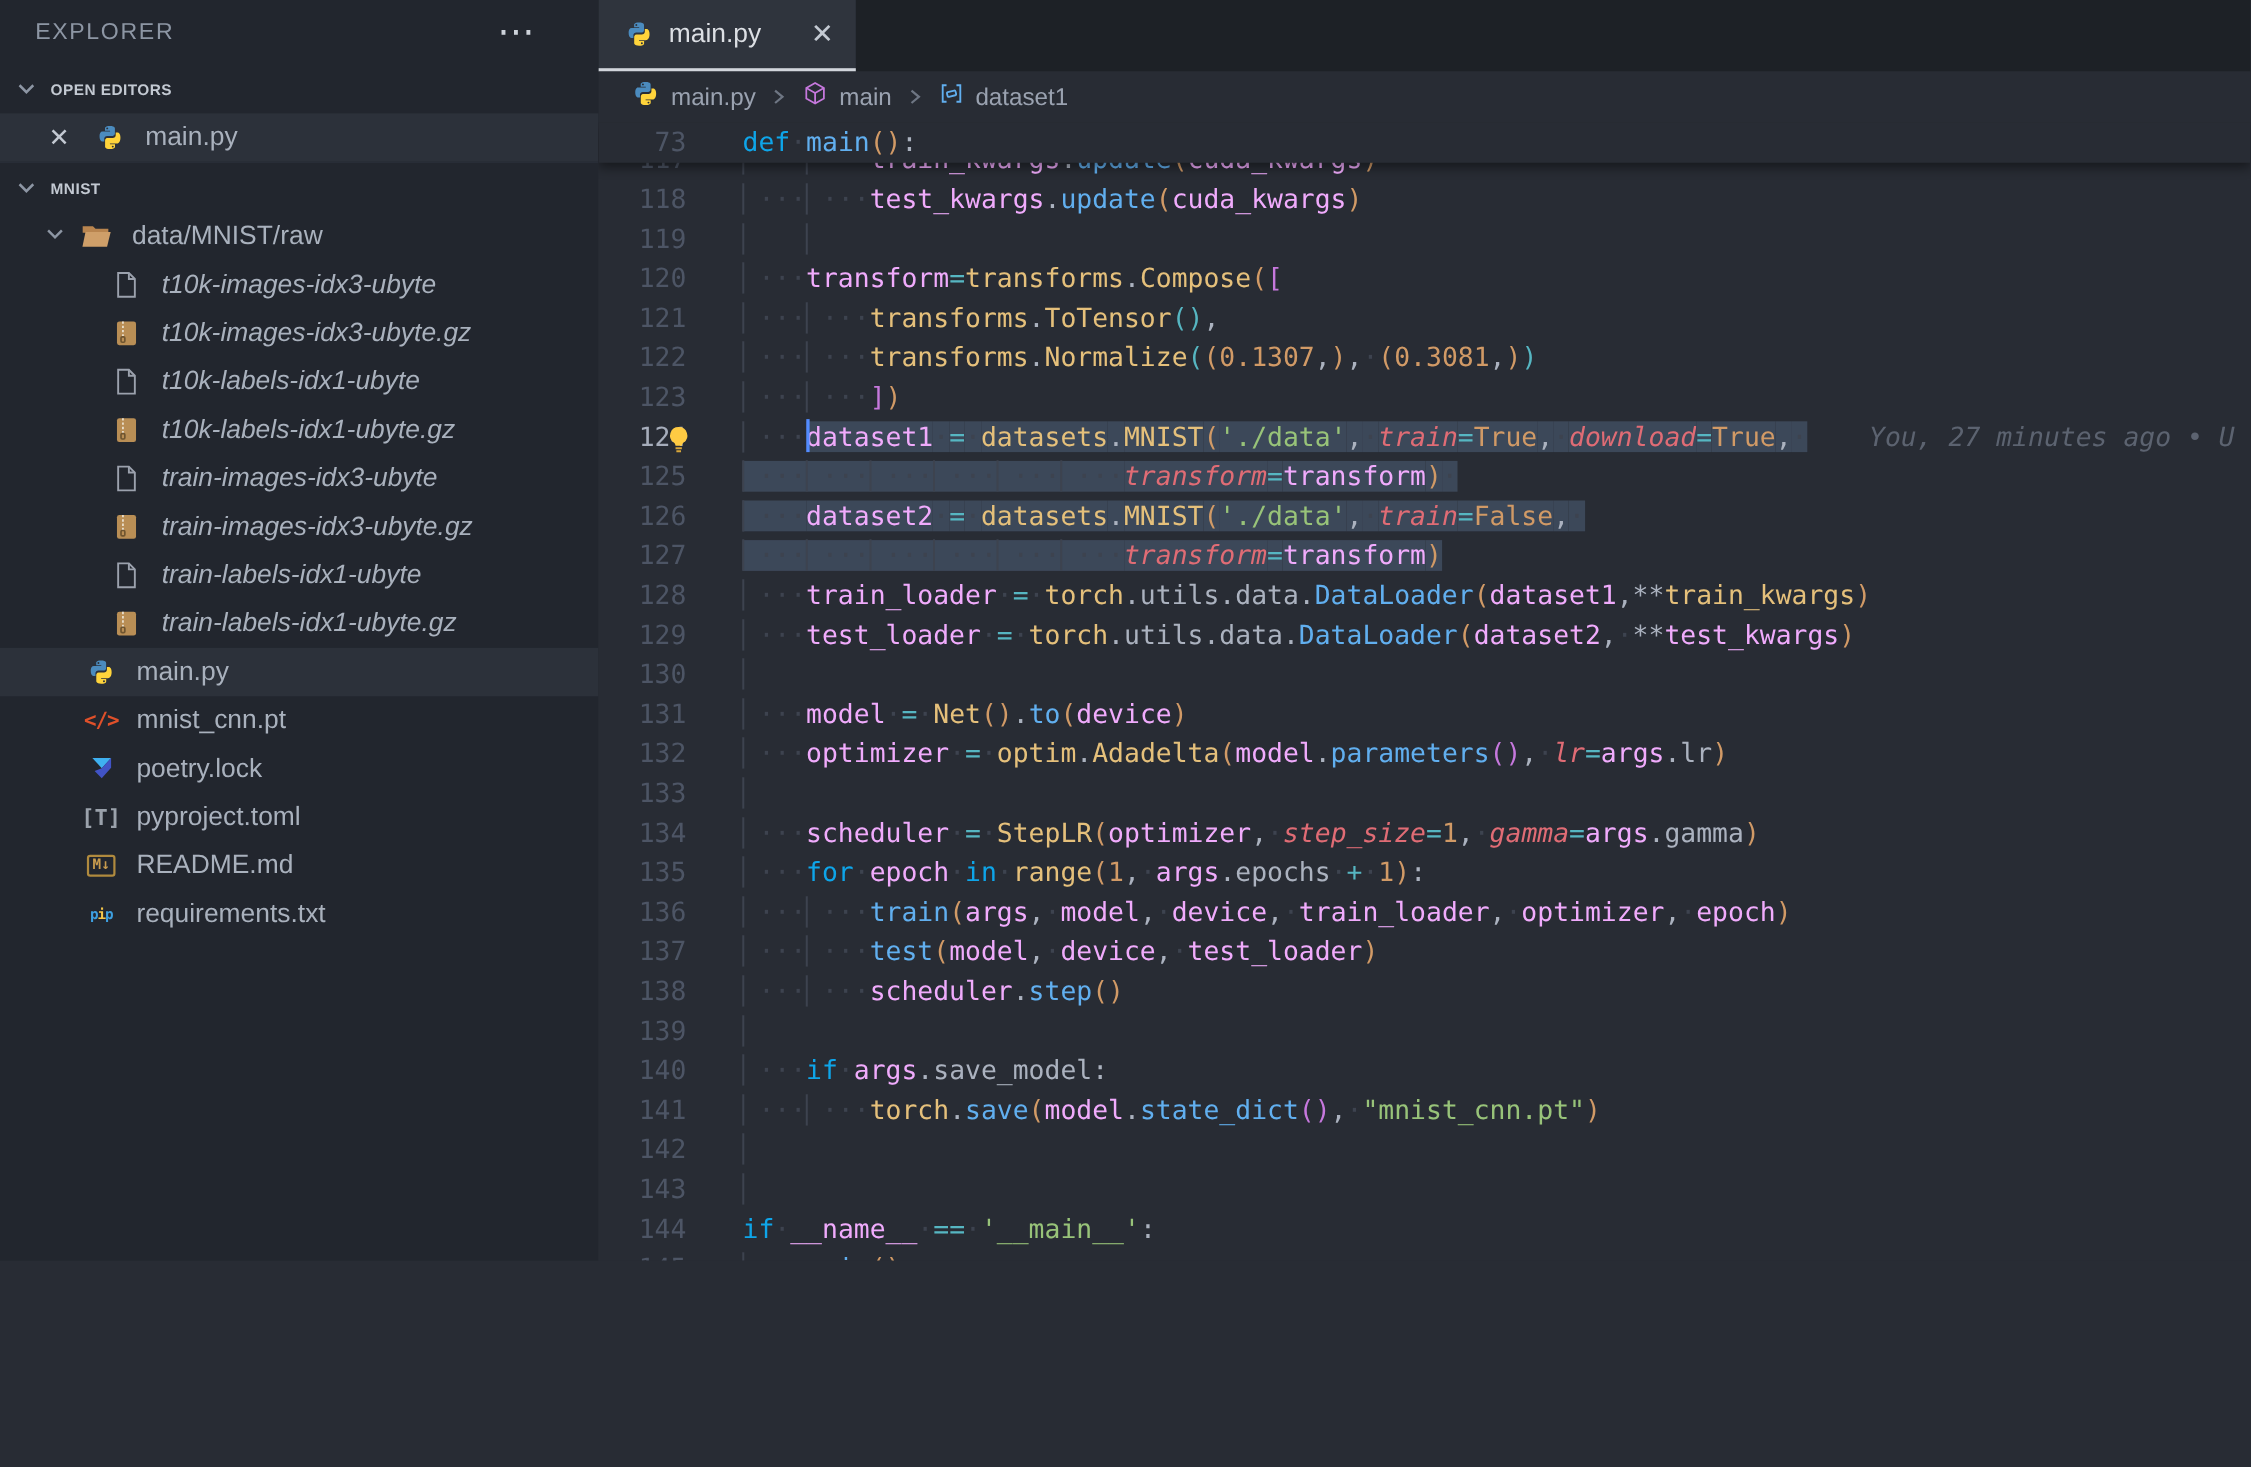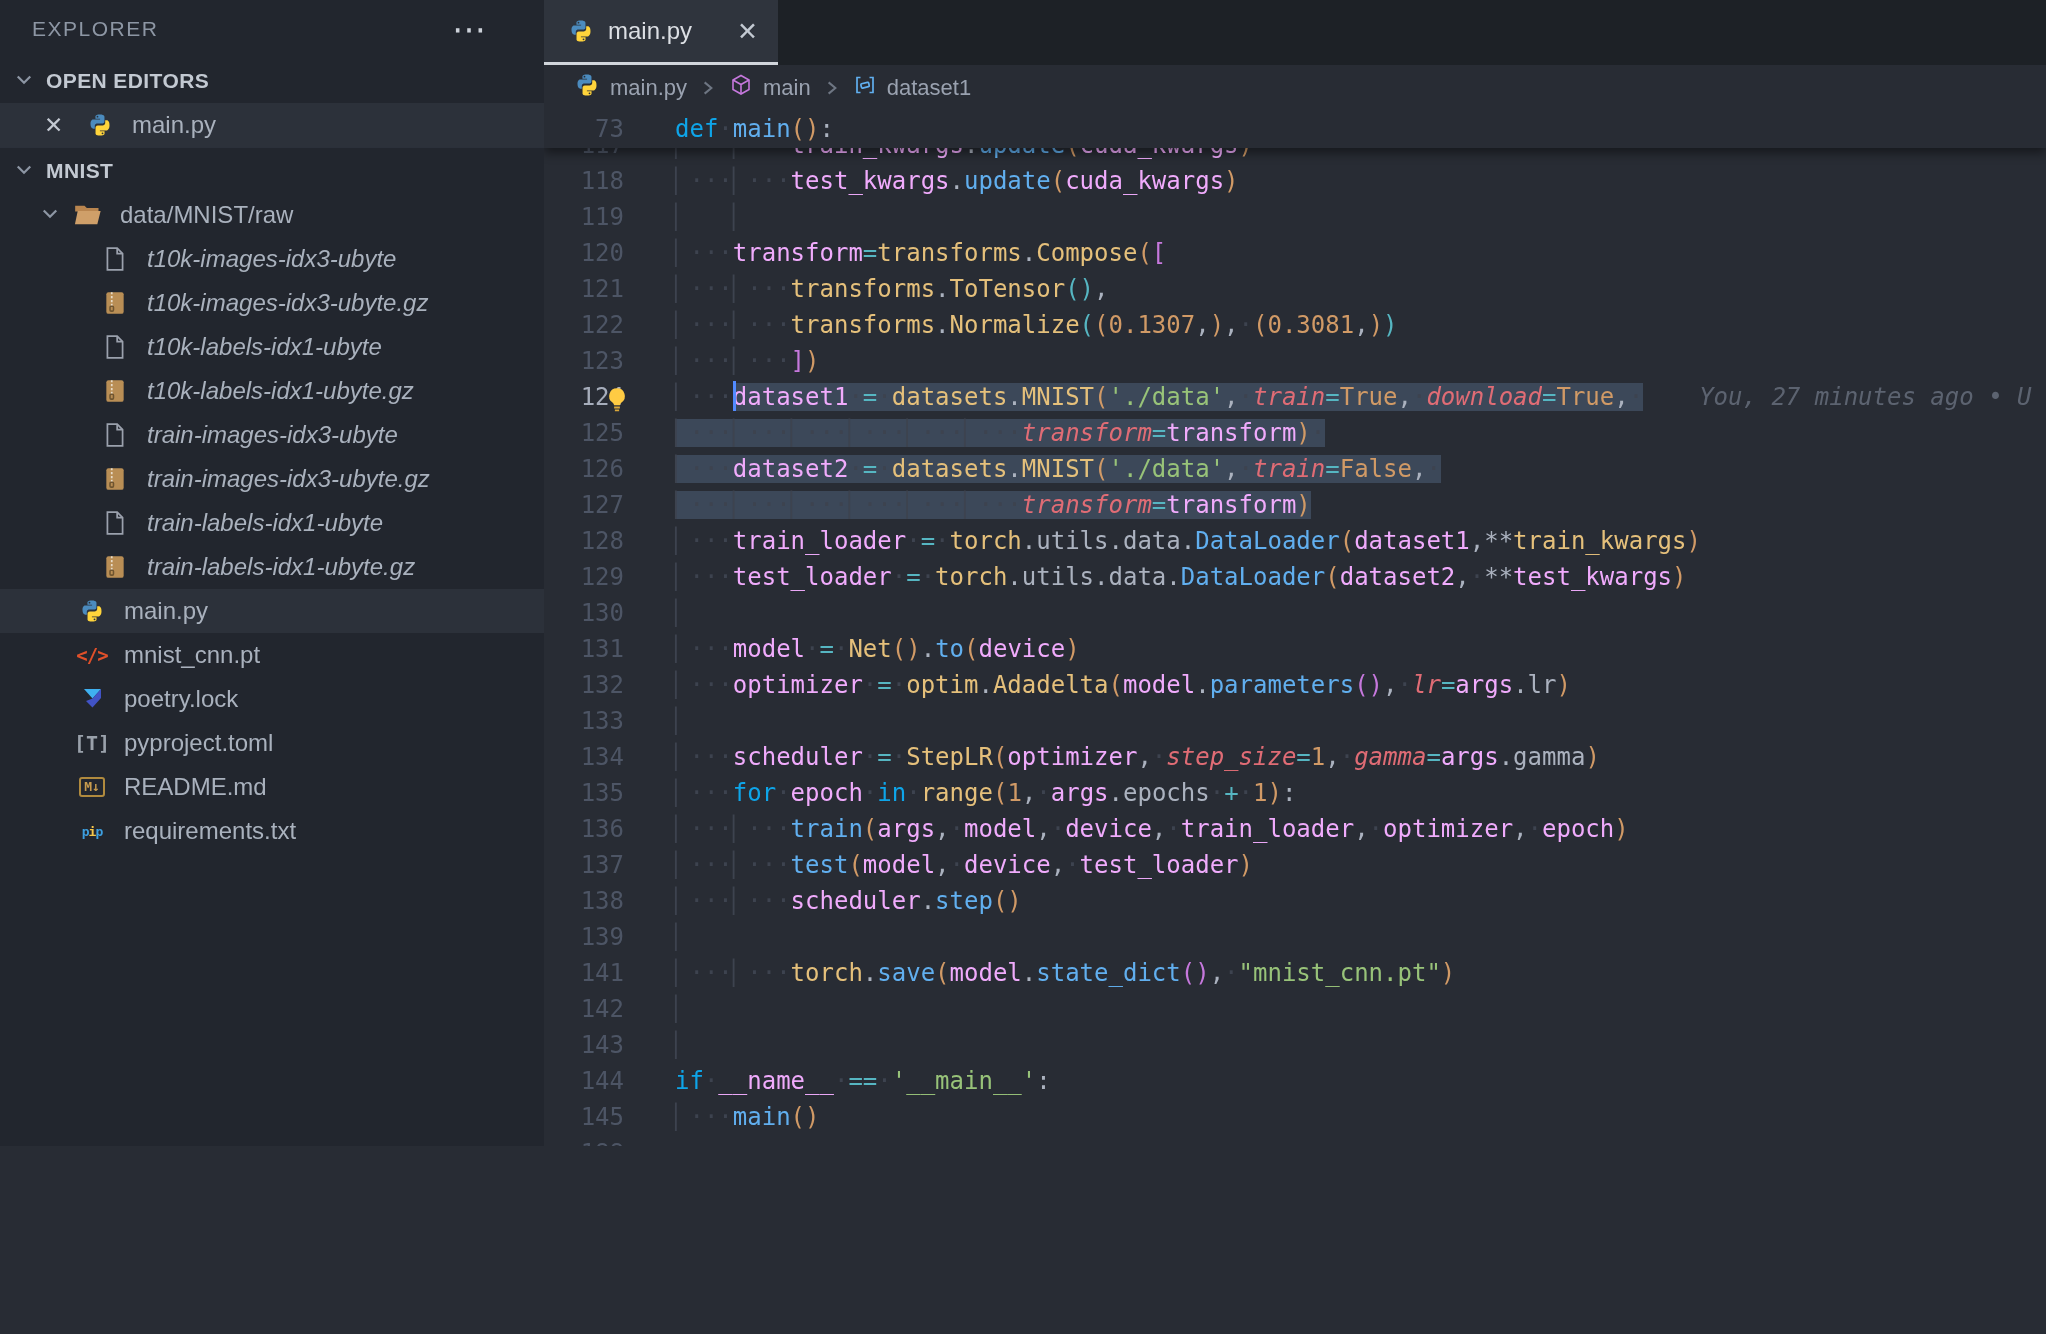--- a/index.html
+++ b/index.html
@@ -4,21 +4,21 @@
 <style>
   html,body{margin:0;padding:0;background:#282c34;}
   body{width:2046px;height:1334px;overflow:hidden;font-family:"Liberation Sans",sans-serif;-webkit-font-smoothing:antialiased;}
   .app{display:flex;width:2046px;height:1146px;justify-content:center;}
 
   
   .sidebar{width:544px;min-width:544px;background:#22262e;color:#a9b1bd;position:relative;}
   .sb-top{height:58px;display:flex;align-items:center;justify-content:space-between;padding:0 56px 0 32px;}
   .sb-title{color:#8d96a4;font-size:21px;letter-spacing:1.5px;}
   .more{color:#cdd2da;font-size:34px;line-height:20px;cursor:pointer;letter-spacing:2px;}
-  .sect{height:45px;display:flex;align-items:center;font-weight:bold;font-size:21px;color:#c3c9d2;letter-spacing:.4px;cursor:pointer;}
+  .sect{height:45px;display:flex;align-items:center;font-weight:bold;font-size:14px;color:#c3c9d2;letter-spacing:.4px;cursor:pointer;}
   .sect .chev{margin:2px 12px 0 14px;flex:none;}
   .row44{height:44px;display:flex;align-items:center;font-size:24px;color:#a9b1bd;cursor:pointer;white-space:nowrap;}
   .row44 .ico{width:32px;display:inline-flex;justify-content:center;align-items:center;margin-right:16px;flex:none;}
   .selrow{background:#2c313a;}
   .oe-row{padding-left:44px;}
   .oe-row .x{width:26px;margin-right:14px;color:#c3c9d2;font-size:23px;flex:none;}
   .mnist-sect{border-top:1px solid #2b303a;}
   .tree-folder{padding-left:40px;}
   .tree-folder .chev{margin-right:12px;}
   .tree-l1{padding-left:99px;font-style:italic;}
@@ -301,20 +301,21 @@
           <div class="crow"><span class="num">130</span><span class="txt"><span class="t-w">▏</span></span></div>
           <div class="crow"><span class="num">131</span><span class="txt"><span class="t-w">▏···</span><span class="t-v">model</span><span class="t-w">·</span><span class="t-op">=</span><span class="t-w">·</span><span class="t-cl">Net</span><span class="t-b1">()</span><span class="t-pn">.</span><span class="t-fn">to</span><span class="t-b1">(</span><span class="t-v">device</span><span class="t-b1">)</span></span></div>
           <div class="crow"><span class="num">132</span><span class="txt"><span class="t-w">▏···</span><span class="t-v">optimizer</span><span class="t-w">·</span><span class="t-op">=</span><span class="t-w">·</span><span class="t-cl">optim</span><span class="t-pn">.</span><span class="t-cl">Adadelta</span><span class="t-b1">(</span><span class="t-v">model</span><span class="t-pn">.</span><span class="t-fn">parameters</span><span class="t-b2">()</span><span class="t-pn">,</span><span class="t-w">·</span><span class="t-pm">lr</span><span class="t-op">=</span><span class="t-v">args</span><span class="t-pn">.lr</span><span class="t-b1">)</span></span></div>
           <div class="crow"><span class="num">133</span><span class="txt"><span class="t-w">▏</span></span></div>
           <div class="crow"><span class="num">134</span><span class="txt"><span class="t-w">▏···</span><span class="t-v">scheduler</span><span class="t-w">·</span><span class="t-op">=</span><span class="t-w">·</span><span class="t-cl">StepLR</span><span class="t-b1">(</span><span class="t-v">optimizer</span><span class="t-pn">,</span><span class="t-w">·</span><span class="t-pm">step_size</span><span class="t-op">=</span><span class="t-num">1</span><span class="t-pn">,</span><span class="t-w">·</span><span class="t-pm">gamma</span><span class="t-op">=</span><span class="t-v">args</span><span class="t-pn">.gamma</span><span class="t-b1">)</span></span></div>
           <div class="crow"><span class="num">135</span><span class="txt"><span class="t-w">▏···</span><span class="t-kw">for</span><span class="t-w">·</span><span class="t-v">epoch</span><span class="t-w">·</span><span class="t-kw">in</span><span class="t-w">·</span><span class="t-cl">range</span><span class="t-b1">(</span><span class="t-num">1</span><span class="t-pn">,</span><span class="t-w">·</span><span class="t-v">args</span><span class="t-pn">.epochs</span><span class="t-w">·</span><span class="t-op">+</span><span class="t-w">·</span><span class="t-num">1</span><span class="t-b1">)</span><span class="t-pn">:</span></span></div>
           <div class="crow"><span class="num">136</span><span class="txt"><span class="t-w">▏···▏···</span><span class="t-fn">train</span><span class="t-b1">(</span><span class="t-v">args</span><span class="t-pn">,</span><span class="t-w">·</span><span class="t-v">model</span><span class="t-pn">,</span><span class="t-w">·</span><span class="t-v">device</span><span class="t-pn">,</span><span class="t-w">·</span><span class="t-v">train_loader</span><span class="t-pn">,</span><span class="t-w">·</span><span class="t-v">optimizer</span><span class="t-pn">,</span><span class="t-w">·</span><span class="t-v">epoch</span><span class="t-b1">)</span></span></div>
           <div class="crow"><span class="num">137</span><span class="txt"><span class="t-w">▏···▏···</span><span class="t-fn">test</span><span class="t-b1">(</span><span class="t-v">model</span><span class="t-pn">,</span><span class="t-w">·</span><span class="t-v">device</span><span class="t-pn">,</span><span class="t-w">·</span><span class="t-v">test_loader</span><span class="t-b1">)</span></span></div>
           <div class="crow"><span class="num">138</span><span class="txt"><span class="t-w">▏···▏···</span><span class="t-v">scheduler</span><span class="t-pn">.</span><span class="t-fn">step</span><span class="t-b1">()</span></span></div>
           <div class="crow"><span class="num">139</span><span class="txt"><span class="t-w">▏</span></span></div>
+          <div class="crow"><span class="num">140</span><span class="txt"><span class="t-w">▏···</span><span class="t-kw">if</span><span class="t-w">·</span><span class="t-v">args</span><span class="t-pn">.save_model:</span></span></div>
           <div class="crow"><span class="num">141</span><span class="txt"><span class="t-w">▏···▏···</span><span class="t-cl">torch</span><span class="t-pn">.</span><span class="t-fn">save</span><span class="t-b1">(</span><span class="t-v">model</span><span class="t-pn">.</span><span class="t-fn">state_dict</span><span class="t-b2">()</span><span class="t-pn">,</span><span class="t-w">·</span><span class="t-str">"mnist_cnn.pt"</span><span class="t-b1">)</span></span></div>
           <div class="crow"><span class="num">142</span><span class="txt"><span class="t-w">▏</span></span></div>
           <div class="crow"><span class="num">143</span><span class="txt"><span class="t-w">▏</span></span></div>
           <div class="crow"><span class="num">144</span><span class="txt"><span class="t-kw">if</span><span class="t-w">·</span><span class="t-v">__name__</span><span class="t-w">·</span><span class="t-op">==</span><span class="t-w">·</span><span class="t-str">'__main__'</span><span class="t-pn">:</span></span></div>
           <div class="crow"><span class="num">145</span><span class="txt"><span class="t-w">▏···</span><span class="t-fn">main</span><span class="t-b1">()</span></span></div>
           <div class="crow"><span class="num">188</span><span class="txt"></span></div>
         </div>
       <div class="sticky" id="sticky-line">
           <div class="crow"><span class="num">73</span><span class="txt"><span class="t-kw">def</span><span class="t-w">·</span><span class="t-fn">main</span><span class="t-b1">()</span><span class="t-pn">:</span></span></div>
         </div>

